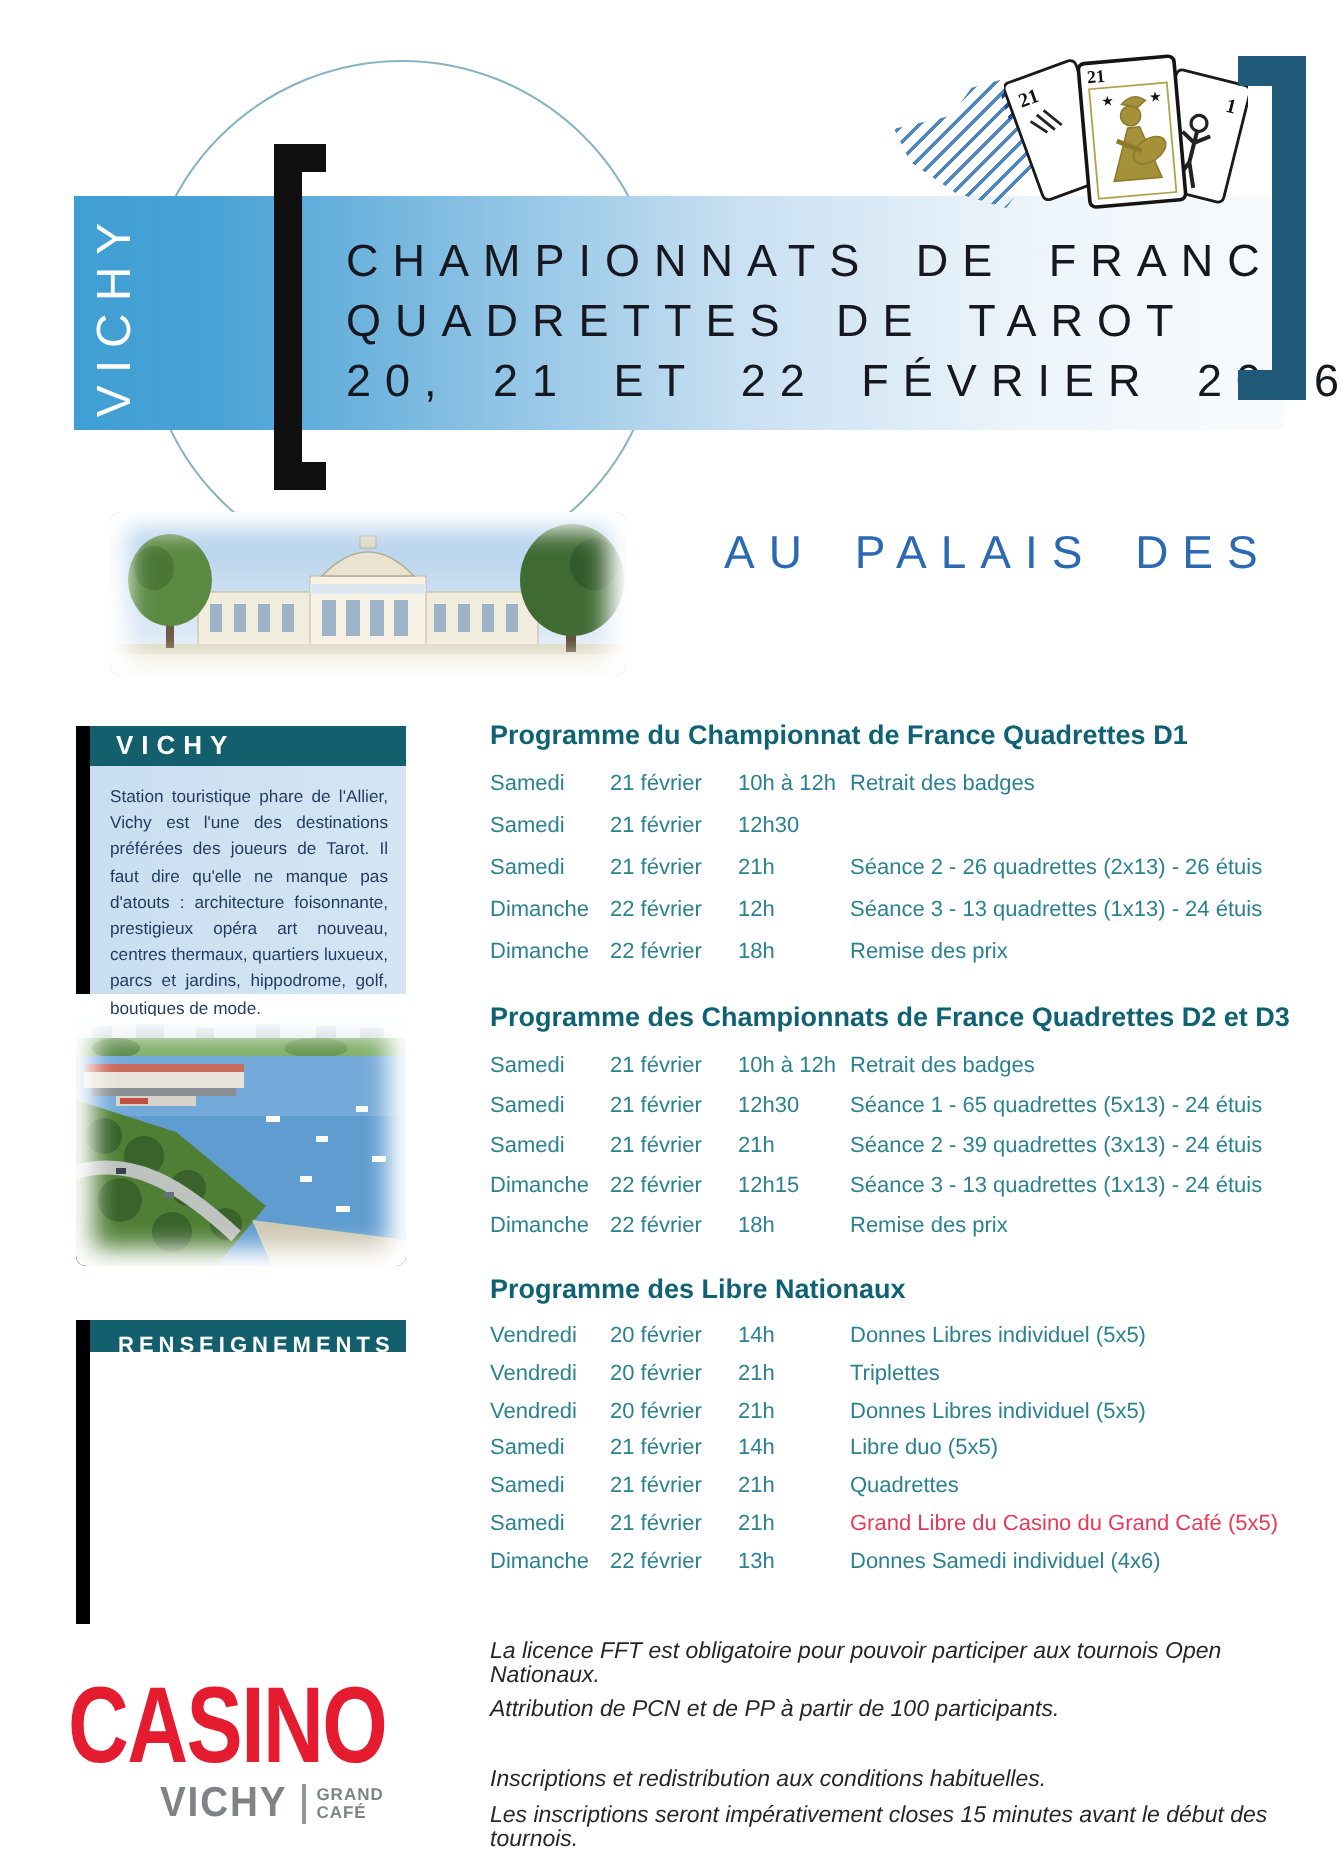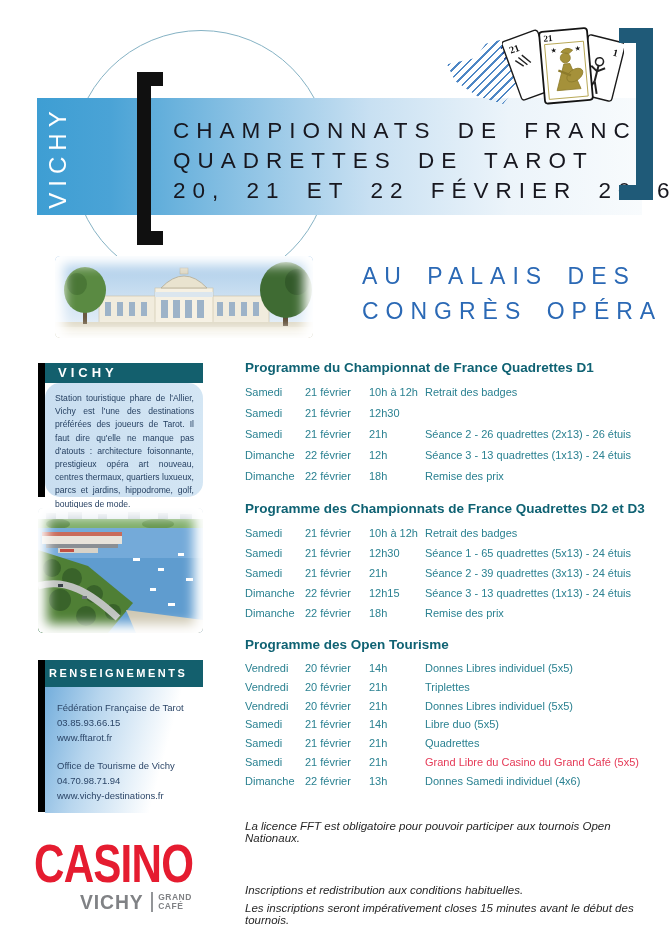--- a/index.html
+++ b/index.html
@@ -39,23 +39,23 @@
   
   .venue{position:absolute;left:362px;top:259px;width:282px;z-index:2;text-align:left;
          color:#2b69b5;font-size:23px;line-height:35px;letter-spacing:7px;word-spacing:6px;white-space:nowrap;}
   
   .ibox{position:absolute;left:38px;width:165px;z-index:2;}
   .ibox .bar{position:absolute;left:0;top:0;bottom:0;width:7px;background:#000;}
   .ibox .hd{margin-left:7px;background:#135f6d;color:#fff;font-weight:bold;}
   .vichybox{top:363px;height:134px;}
   .vichybox .hd{height:20px;line-height:20px;font-size:13px;letter-spacing:4px;padding-left:13px;}
   .vichybox .bd{margin-left:7px;height:114px;box-sizing:border-box;background:linear-gradient(90deg,#c9def0,#d4e6f4);
-        padding:9px 9px 0 10px;font-size:8.6px;line-height:13.2px;color:#1f3a5c;text-align:justify;border-radius:15px;}
+        padding:9px 9px 0 10px;font-size:8.6px;line-height:13.2px;color:#1f3a5c;text-align:justify;}
   .rensbox{top:660px;height:152px;}
-  .rensbox .hd{height:27px;line-height:26px;font-size:11px;letter-spacing:2.5px;padding-left:4px;}
+  .rensbox .hd{height:16px;line-height:26px;font-size:11px;letter-spacing:2.5px;padding-left:14px;}
   .rensbox .bd{margin-left:7px;height:126px;box-sizing:border-box;
         background:linear-gradient(105deg,#74aedc 0%,#b8d6ee 30%,#fff 72%);
         padding:13px 0 0 12px;font-size:9.5px;line-height:15px;color:#2c4668;}
   .rentry{margin-bottom:13px;}
   
   .casino{position:absolute;left:34px;top:838px;width:170px;z-index:2;}
   .casino .word{color:#e51c30;font-weight:bold;font-size:54px;letter-spacing:-1px;line-height:50px;
         transform:scaleX(.78);transform-origin:0 0;white-space:nowrap;}
   .casino .sub{display:flex;align-items:center;margin:2px 0 0 46px;color:#808285;}
   .casino .vword{font-weight:bold;font-size:21px;letter-spacing:1px;transform:scaleX(.92);transform-origin:0 50%;}
@@ -160,21 +160,20 @@
         <ellipse cx="22" cy="28" rx="10" ry="11" fill="#4a7736"></ellipse>
         <rect x="228" y="38" width="5" height="32" fill="#5d4c35"></rect>
         <ellipse cx="231" cy="34" rx="26" ry="28" fill="#3f6b33"></ellipse>
         <ellipse cx="242" cy="26" rx="12" ry="13" fill="#335a2a"></ellipse>
       </g>
     </svg>
   </div>
 
   <div class="venue">
     <div>AU PALAIS DES</div>
-    <div>CONGRÈS OPÉRA</div>
   </div>
 
   <div class="ibox vichybox">
     <div class="bar"></div>
     <div class="hd">VICHY</div>
     <div class="bd">Station touristique phare de l'Allier, Vichy est l'une des destinations préférées des joueurs de Tarot. Il faut dire qu'elle ne manque pas d'atouts : architecture foisonnante, prestigieux opéra art nouveau, centres thermaux, quartiers luxueux, parcs et jardins, hippodrome, golf, boutiques de mode.</div>
   </div>
 
   <div class="photo lake">
     <svg viewBox="0 0 165 125" width="165" height="125">
@@ -219,32 +218,20 @@
       <path d="M0,78 C28,70 52,84 80,110" stroke="#bfc3bf" stroke-width="7" fill="none"></path>
       <rect x="20" y="76" width="5" height="3" fill="#384048"></rect>
       <rect x="44" y="88" width="5" height="3" fill="#6a7078"></rect>
       <path d="M88,102 L165,112 L165,125 L98,125 Z" fill="#cfc9b4"></path>
     </svg>
   </div>
 
   <div class="ibox rensbox">
     <div class="bar"></div>
     <div class="hd">RENSEIGNEMENTS</div>
-    <div class="bd">
-      <div class="rentry">
-        <div>Fédération Française de Tarot</div>
-        <div>03.85.93.66.15</div>
-        <div>www.fftarot.fr</div>
-      </div>
-      <div class="rentry">
-        <div>Office de Tourisme de Vichy</div>
-        <div>04.70.98.71.94</div>
-        <div>www.vichy-destinations.fr</div>
-      </div>
-    </div>
   </div>
 
   <div class="casino">
     <div class="word">CASINO</div>
     <div class="sub">
       <span class="vword">VICHY</span>
       <span class="div"></span>
       <span class="gc">
         <div>GRAND</div>
         <div>CAFÉ</div>
@@ -315,21 +302,21 @@
         </div>
         <div class="prow">
           <span>Dimanche</span>
           <span>22 février</span>
           <span>18h</span>
           <span>Remise des prix</span>
         </div>
       </div>
   </div>
   <div class="prog" id="prog2">
-    <div class="phead">Programme des Open Tourisme</div>
+    <div class="phead">Programme des Libre Nationaux</div>
     <div class="prows rows-19">
         <div class="prow">
           <span>Vendredi</span>
           <span>20 février</span>
           <span>14h</span>
           <span>Donnes Libres individuel (5x5)</span>
         </div>
         <div class="prow">
           <span>Vendredi</span>
           <span>20 février</span>
@@ -363,16 +350,17 @@
         <div class="prow">
           <span>Dimanche</span>
           <span>22 février</span>
           <span>13h</span>
           <span>Donnes Samedi individuel (4x6)</span>
         </div>
       </div>
   </div>
 
   <div class="note n0">La licence FFT est obligatoire pour pouvoir participer aux tournois Open Nationaux.</div>
+  <div class="note n1">Attribution de PCN et de PP à partir de 100 participants.</div>
   <div class="note n2">Inscriptions et redistribution aux conditions habituelles.</div>
   <div class="note n3">Les inscriptions seront impérativement closes 15 minutes avant le début des tournois.</div>
 
 </div>
 
 </body></html>

